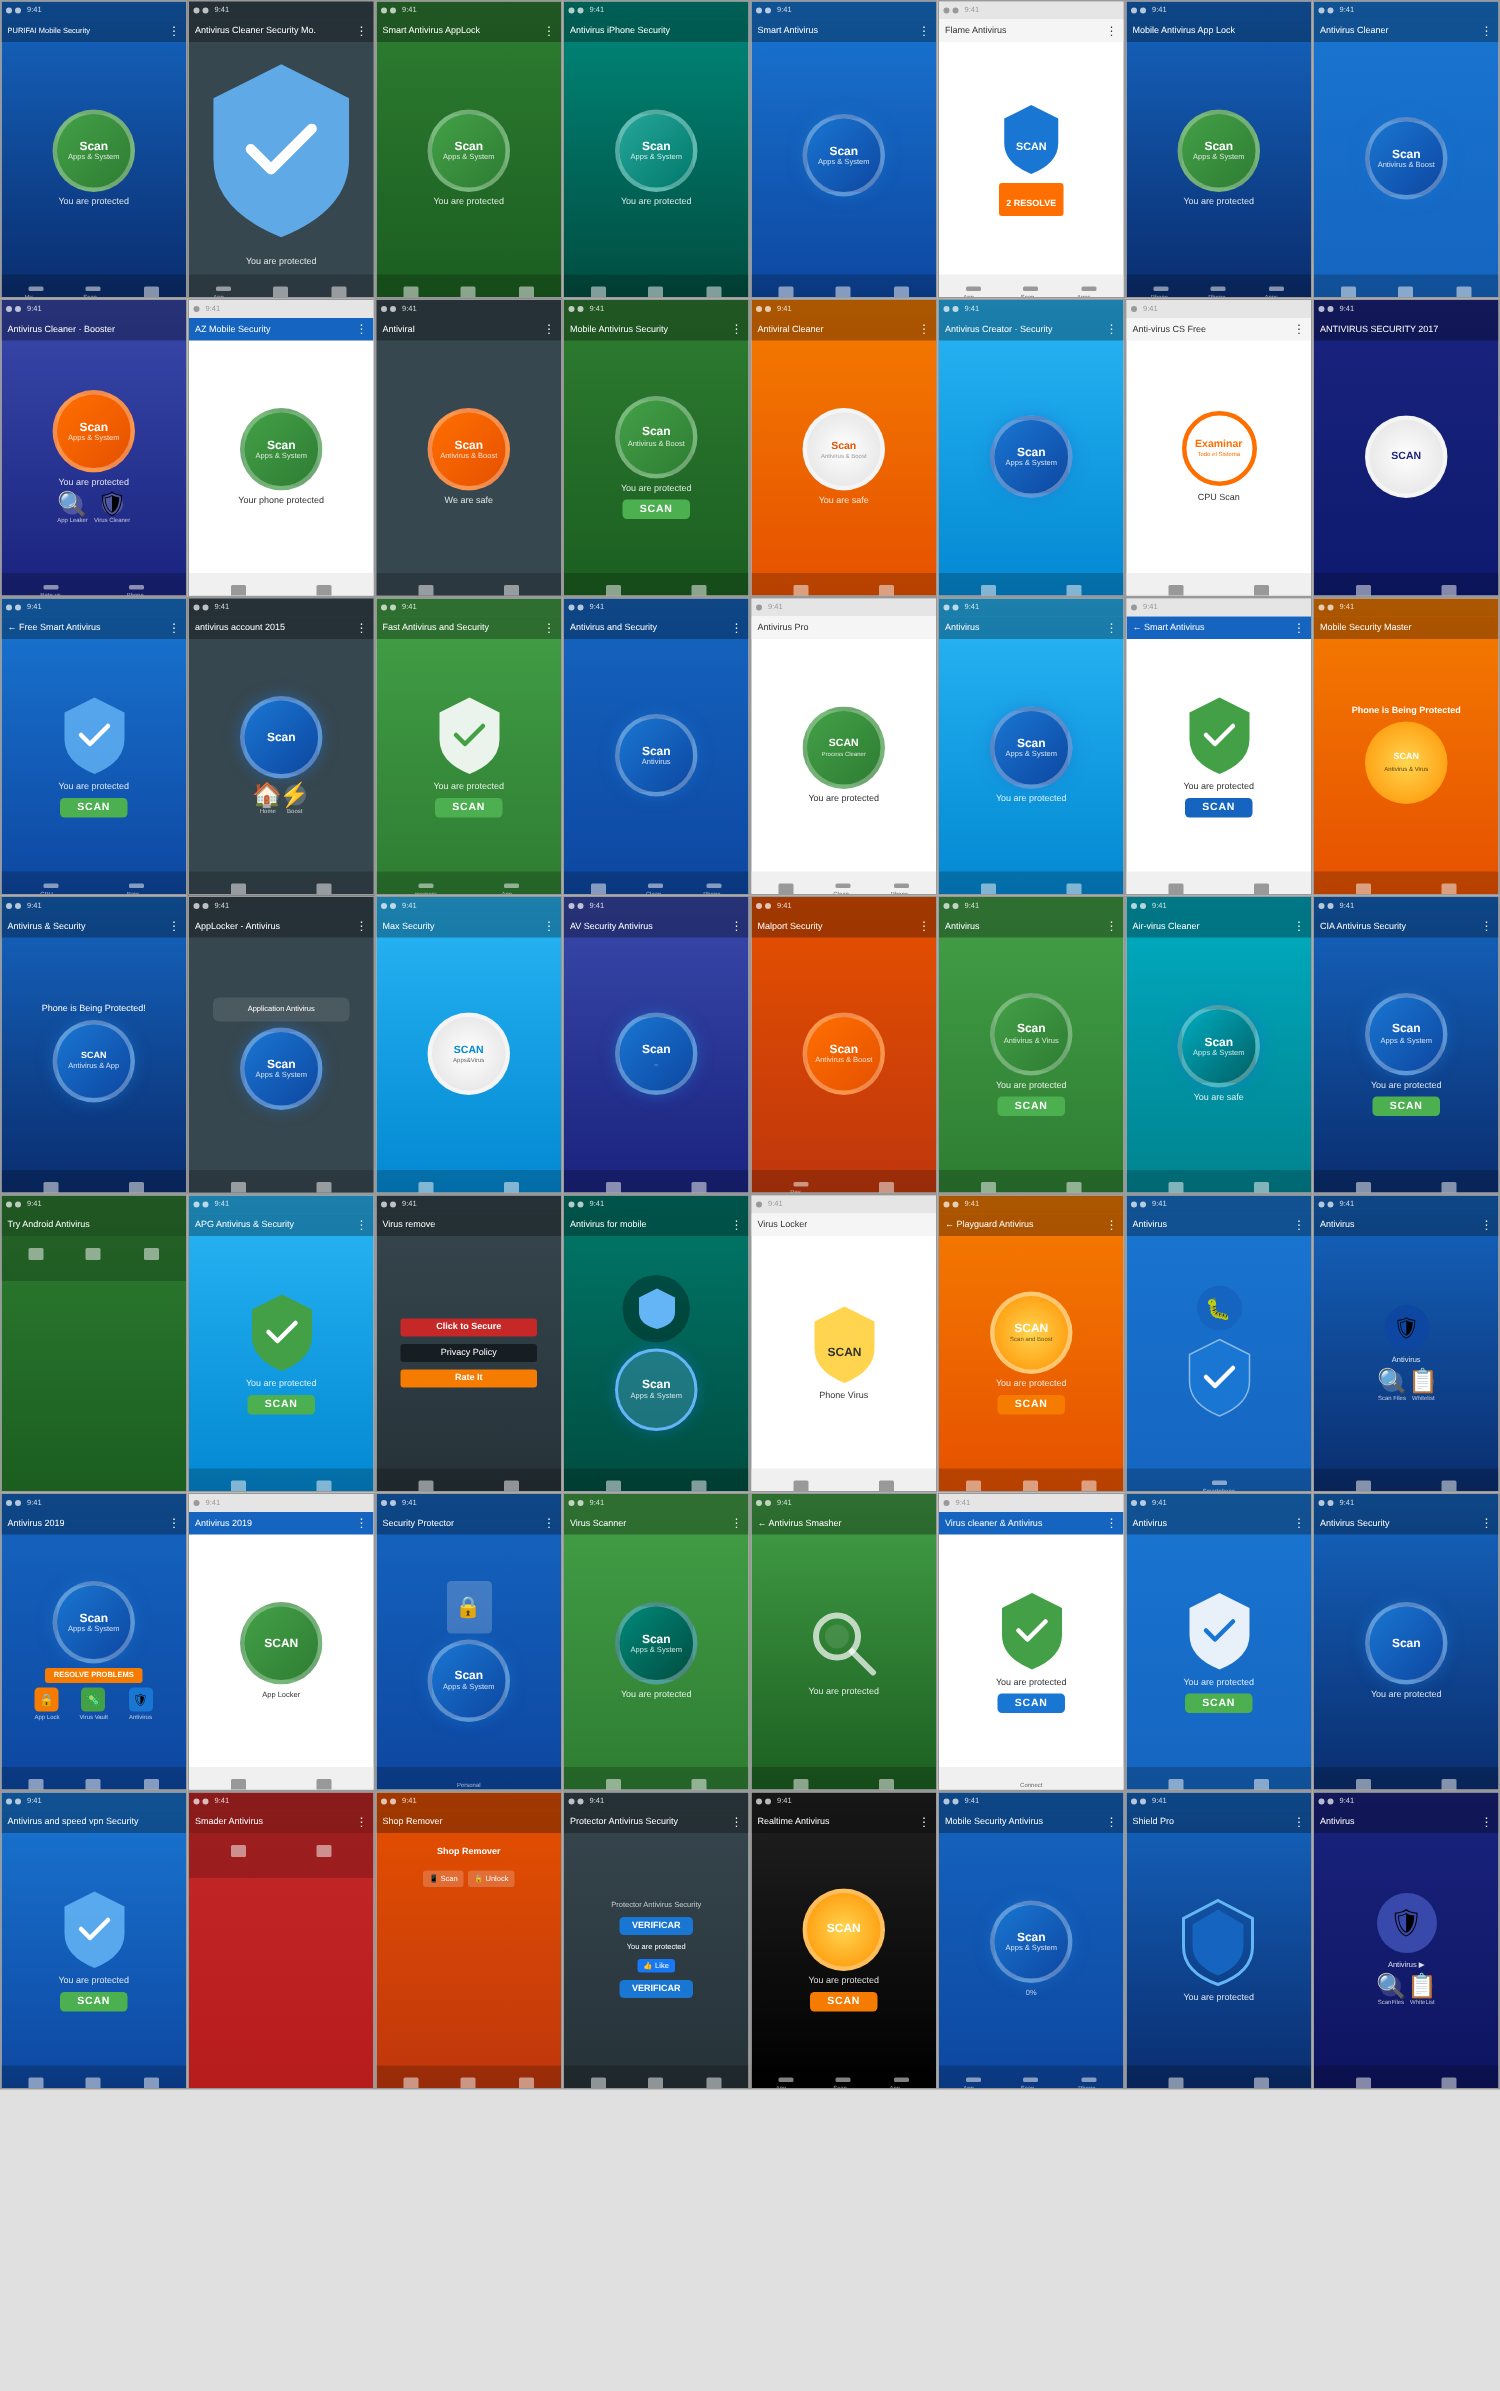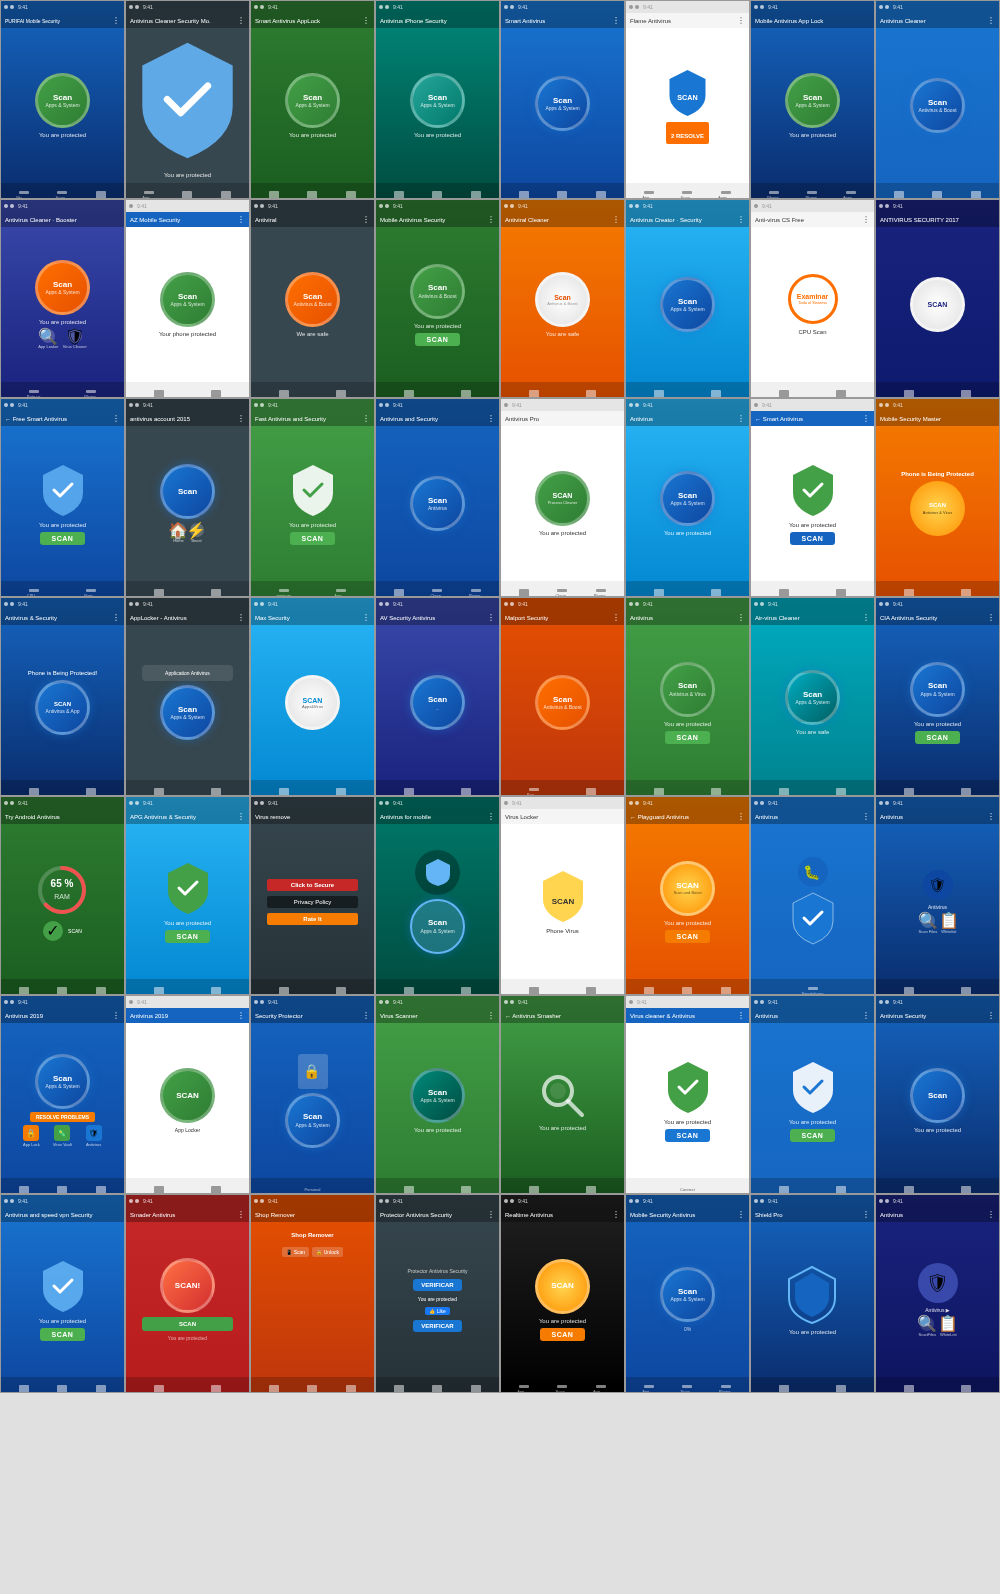--- a/index.html
+++ b/index.html
@@ -1282,32 +1282,20 @@
 
   <div class="app-cell cell-tryandroid">
     <div class="top-bar">
         <div class="dot"></div>
         <div class="dot"></div>
         <div class="time">9:41</div>
       </div>
     <div class="header-bar">
         <span class="app-name">Try Android Antivirus</span>
       </div>
-    <div class="content" style="gap:3px;">
-      <svg width="55" height="55" viewBox="0 0 55 55">
-        <circle cx="27" cy="27" r="22" fill="none" stroke="rgba(255,255,255,0.2)" stroke-width="4"></circle>
-        <circle cx="27" cy="27" r="22" fill="none" stroke="#ef5350" stroke-width="4" stroke-dasharray="87 54" stroke-linecap="round" transform="rotate(-90 27 27)"></circle>
-        <text x="27" y="24" text-anchor="middle" fill="white" font-size="10" font-weight="bold">65 %</text>
-        <text x="27" y="36" text-anchor="middle" fill="rgba(255,255,255,0.8)" font-size="7">RAM</text>
-      </svg>
-      <div style="display:flex;align-items:center;gap:5px;">
-        <div style="width:20px;height:20px;border-radius:50%;background:#43a047;display:flex;align-items:center;justify-content:center;">✓</div>
-        <div style="font-size:5px;color:white;">SCAN</div>
-      </div>
-    </div>
     <div class="bottom-bar">
       <div class="bottom-icon">
           <div class="bottom-icon-shape"></div>
         </div>
       <div class="bottom-icon">
           <div class="bottom-icon-shape"></div>
         </div>
       <div class="bottom-icon">
           <div class="bottom-icon-shape"></div>
         </div>
@@ -1772,27 +1760,20 @@
   <div class="app-cell cell-smader">
     <div class="top-bar">
         <div class="dot"></div>
         <div class="dot"></div>
         <div class="time">9:41</div>
       </div>
     <div class="header-bar">
         <span class="app-name">Smader Antivirus</span>
         <span class="menu-dots">⋮</span>
       </div>
-    <div class="content">
-      <div class="orange-circle" style="background:linear-gradient(135deg,#ff7043,#d32f2f);">
-        <div class="scan-text">SCAN!</div>
-      </div>
-      <div class="green-btn-full">Scan</div>
-      <div style="font-size:5px;color:rgba(255,255,255,0.6);">You are protected</div>
-    </div>
     <div class="bottom-bar">
       <div class="bottom-icon">
           <div class="bottom-icon-shape"></div>
         </div>
       <div class="bottom-icon">
           <div class="bottom-icon-shape"></div>
         </div>
     </div>
   </div>
 

